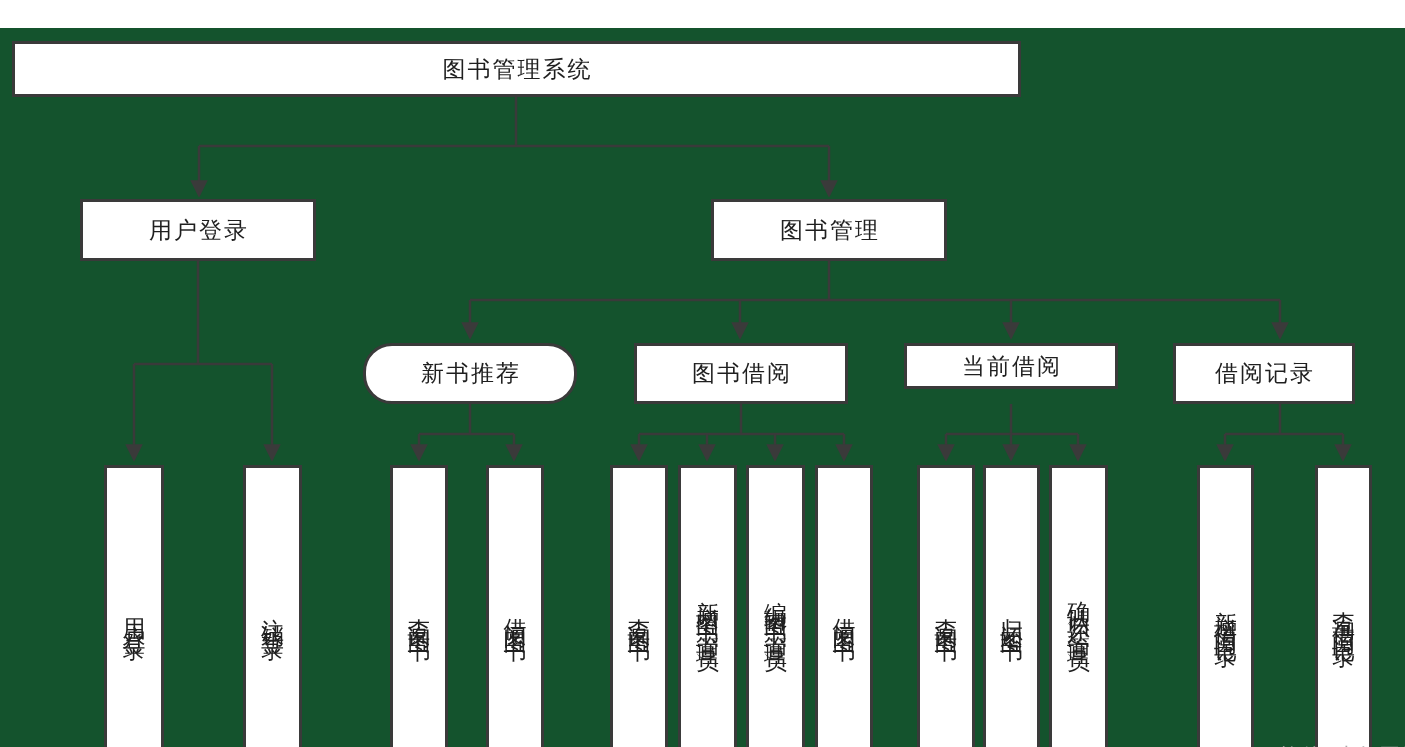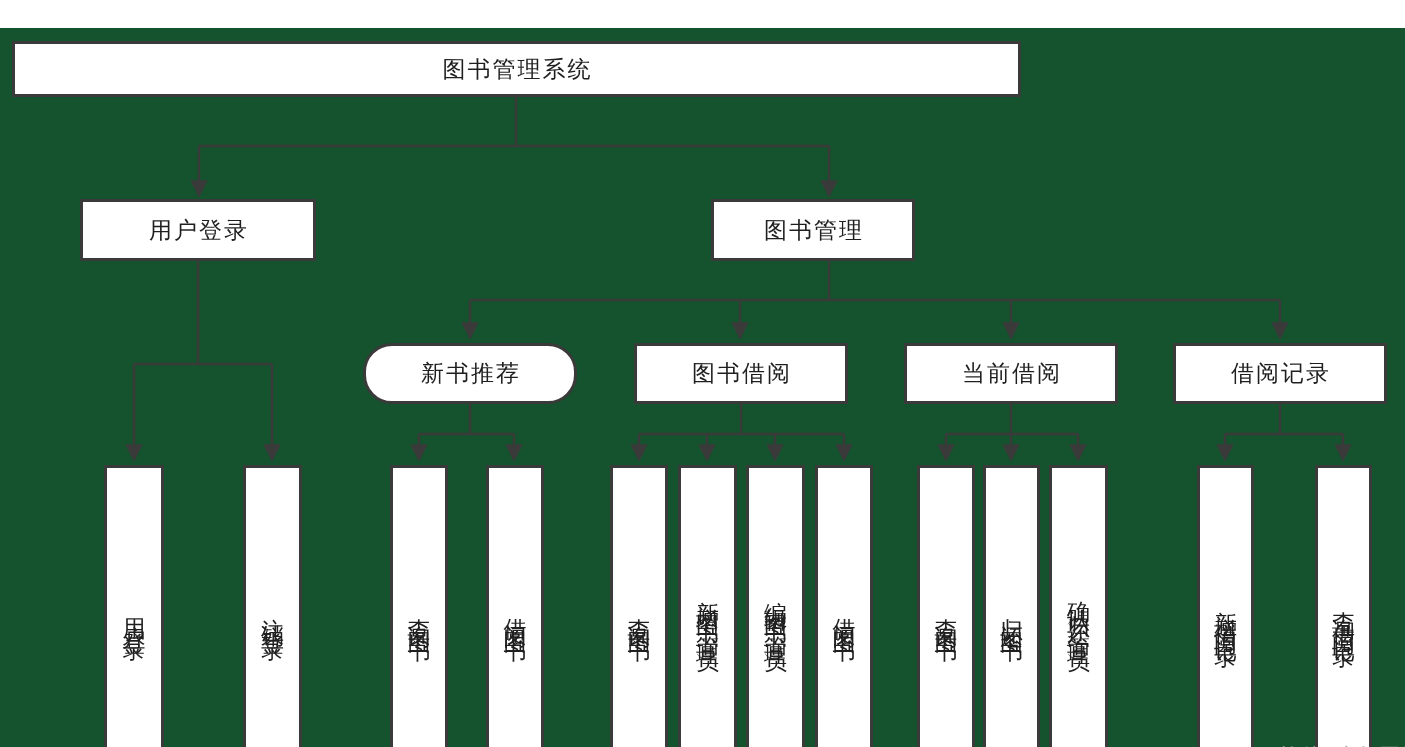--- a/index.html
+++ b/index.html
@@ -112,26 +112,26 @@
       <path d="M1280,376 L1280,406"></path>
       <path d="M1225,406 L1343,406"></path>
       <path d="M1225,406 L1225,431" marker-end="url(#arrow)"></path>
       <path d="M1343,406 L1343,431" marker-end="url(#arrow)"></path>
     </g>
   </svg>
 
   <div class="node h" style="left:12px; top:13px; width:1009px; height:56px;">图书管理系统</div>
 
   <div class="node h" style="left:80px; top:171px; width:236px; height:62px;">用户登录</div>
-  <div class="node h" style="left:711px; top:171px; width:204px; height:62px;">图书管理</div>
+  <div class="node h" style="left:711px; top:171px; width:236px; height:62px;">图书管理</div>
 
   <div class="node h" style="left:363px; top:315px; width:214px; height:61px;border-radius:29px;">新书推荐</div>
   <div class="node h" style="left:634px; top:315px; width:214px; height:61px;text-align:center;">图书借阅</div>
-  <div class="node h" style="left:904px; top:315px; width:214px; height:61px;">当前借阅</div>
-  <div class="node h" style="left:1173px; top:315px; width:214px; height:61px;">借阅记录</div>
+  <div class="node h" style="left:904px; top:315px; width:214px; height:46px;">当前借阅</div>
+  <div class="node h" style="left:1173px; top:315px; width:182px; height:61px;">借阅记录</div>
 
   <div class="node v" style="left:104px; top:437px; width:60px; height:298px;">
     <span class="vtext">用户登录</span>
   </div>
   <div class="node v" style="left:243px; top:437px; width:59px; height:298px;">
     <span class="vtext">注销登录</span>
   </div>
 
   <div class="node v" style="left:390px; top:437px; width:58px; height:298px;">
     <span class="vtext">查询图书</span>

